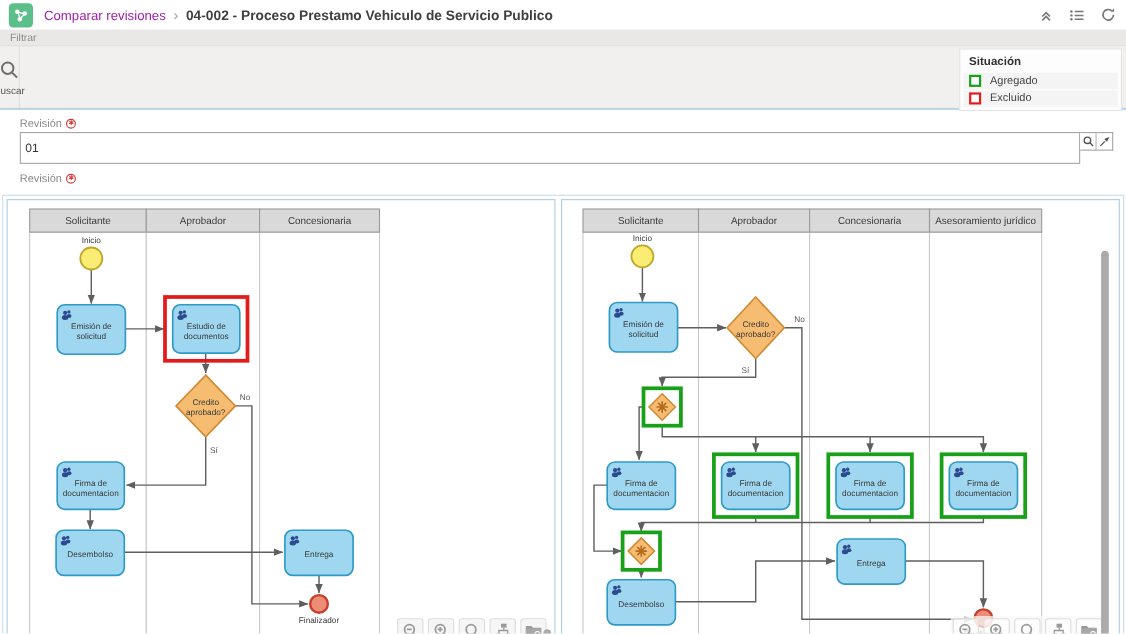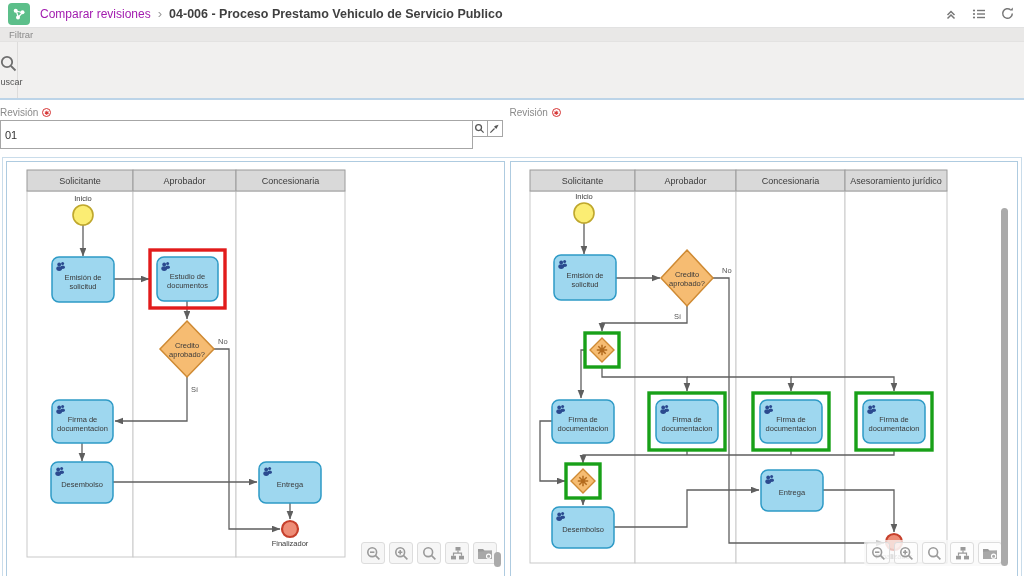--- a/index.html
+++ b/index.html
@@ -28,21 +28,21 @@
     justify-content:center; gap:2px; cursor:pointer; font-size:9px; color:#555;
     font-family:"Liberation Sans", sans-serif; }
   .legend { position:absolute; top:2px; right:4px; width:148px; background:#fdfdfd;
     border:1px solid #e3e3e3; padding:3px 3px 3px 3px; }
   .legend-title { font-size:10.5px; font-weight:bold; color:#333; padding:2px 5px 3px 5px; }
   .legend-row { display:flex; align-items:center; gap:8px; background:#f4f4f4;
     padding:2px 5px; margin-top:1px; font-size:10px; color:#444; }
   .sw { width:11px; height:11px; background:#fff; display:inline-block; }
 
   
-  .rev-row { display:flex; padding:6px 12px 6px 0; gap:7px; background:#fff; }
+  .rev-row { display:flex; padding:6px 12px 6px 18px; gap:7px; background:#fff;flex-direction:column; }
   .rev-group { flex:1; }
   .rev-label { font-size:10px; color:#8a8a8a; display:flex; align-items:center; height:13px; }
   .req { width:9px; height:9px; border:1px solid #d63333; border-radius:50%; color:#d63333;
     display:inline-flex; align-items:center; justify-content:center; margin-left:4px;
     font-size:6px; line-height:1; }
   .req::after { content:"✱"; }
   .rev-controls { display:flex; margin-top:1px; }
   .rev-controls input { flex:1; height:29px; border:1px solid #a6a6a6; font-size:11px;
     color:#333; padding:0 4px; font-family:"Liberation Sans", sans-serif; }
   .mini-btn { width:15px; height:17px; border:1px solid #a6a6a6; border-left:none;
@@ -75,21 +75,21 @@
       <g stroke="#fff" stroke-width="1.2" fill="none">
         <path d="M5 5 L11 6.5 M5.5 5.5 L7 10.5 M11 7 L7.5 11"></path>
       </g>
       <circle cx="4.7" cy="4.7" r="2" fill="#fff"></circle>
       <circle cx="11.5" cy="6.3" r="2" fill="#fff"></circle>
       <circle cx="7" cy="11.5" r="2" fill="#fff"></circle>
     </svg>
   </div>
   <span class="crumb">Comparar revisiones</span>
   <span class="crumb-sep">›</span>
-  <span class="page-title">04-006 - Proceso Prestamo Vehiculo de Servicio Publico</span>
+  <span class="page-title">04-002 - Proceso Prestamo Vehiculo de Servicio Publico</span>
   <div class="hdr-actions">
     <button class="hdr-btn" title="">
       <svg width="14" height="14" viewBox="0 0 14 14" fill="none" stroke="#777" stroke-width="1.5">
         <path d="M3.5 8 L7 4.5 L10.5 8"></path>
           <path d="M3.5 11.5 L7 8 L10.5 11.5"></path>
       </svg>
     </button>
     <button class="hdr-btn">
       <svg width="15" height="14" viewBox="0 0 15 14">
         <g fill="#777">
@@ -118,20 +118,31 @@
   <div class="filter-body">
     <button class="buscar">
       <span>
         <svg width="19" height="19" viewBox="0 0 19 19" fill="none" stroke="#6e6e6e" stroke-width="1.8">
           <circle cx="8" cy="8" r="5.2"></circle>
             <path d="M12 12 L16.5 16.5"></path>
         </svg>
       </span>
       <span>Buscar</span>
     </button>
+    <div class="legend">
+      <div class="legend-title">Situación</div>
+      <div class="legend-row">
+        <span class="sw" style="border: 2.5px solid rgb(24, 160, 24);"></span>
+        <span>Agregado</span>
+      </div>
+      <div class="legend-row">
+        <span class="sw" style="border: 2.5px solid rgb(226, 27, 27);"></span>
+        <span>Excluido</span>
+      </div>
+    </div>
   </div>
 </div>
 
 <div class="rev-row">
   <div class="rev-group">
     <div class="rev-label">
       <span>Revisión</span>
         <span class="req"></span>
     </div>
     <div class="rev-controls">

